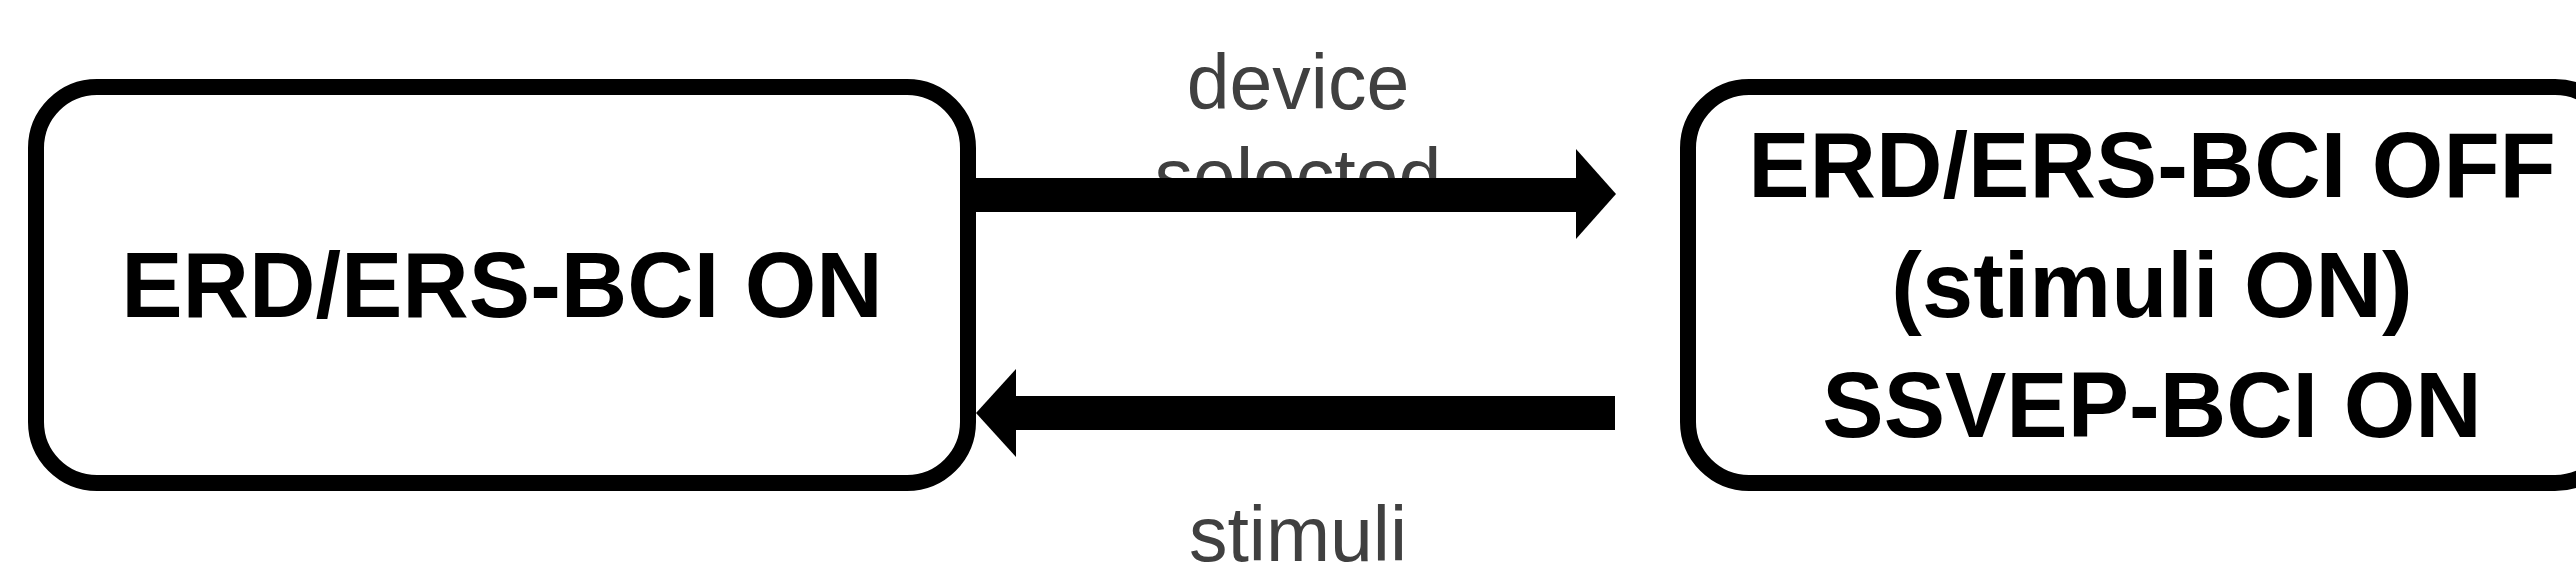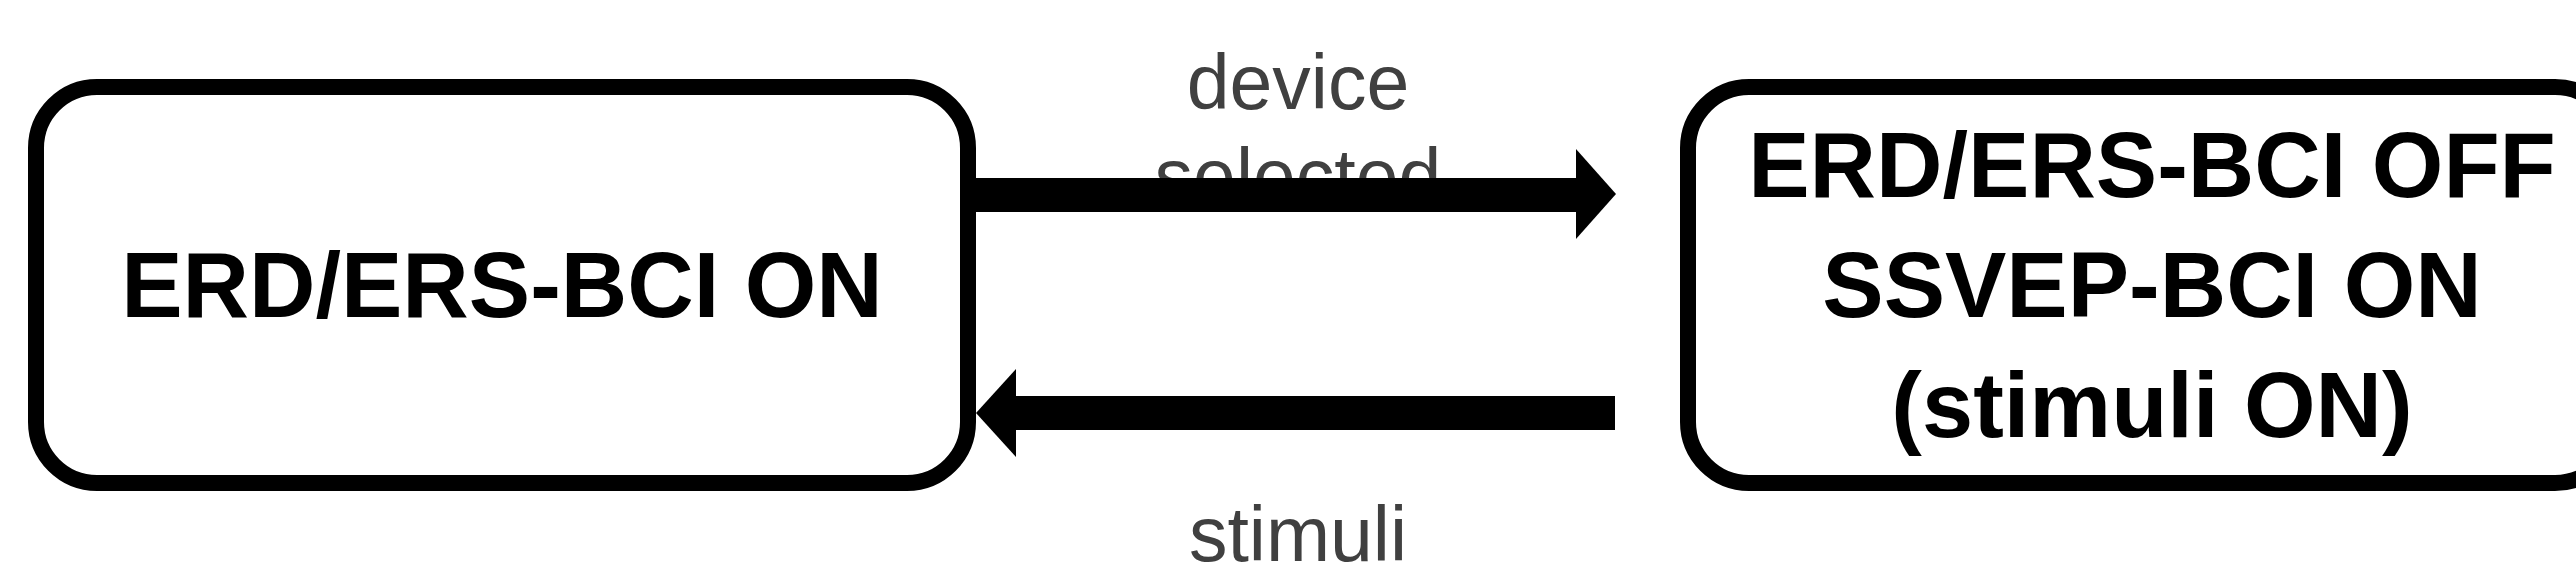--- a/index.html
+++ b/index.html
@@ -89,22 +89,22 @@
 <body>
 
 <div class="canvas">
 
   <div class="state-box left">
     <div class="state-line">ERD/ERS-BCI ON</div>
   </div>
 
   <div class="state-box right">
     <div class="state-line">ERD/ERS-BCI OFF</div>
+    <div class="state-line">(stimuli ON)</div>
     <div class="state-line">SSVEP-BCI ON</div>
-    <div class="state-line">(stimuli ON)</div>
   </div>
 
   <div class="transition-label label-top">device selected</div>
   <div class="arrow-shaft shaft-top"></div>
   <div class="arrow-head head-right"></div>
 
   <div class="arrow-shaft shaft-bottom"></div>
   <div class="arrow-head head-left"></div>
   <div class="transition-label label-bottom">stimuli</div>
 

